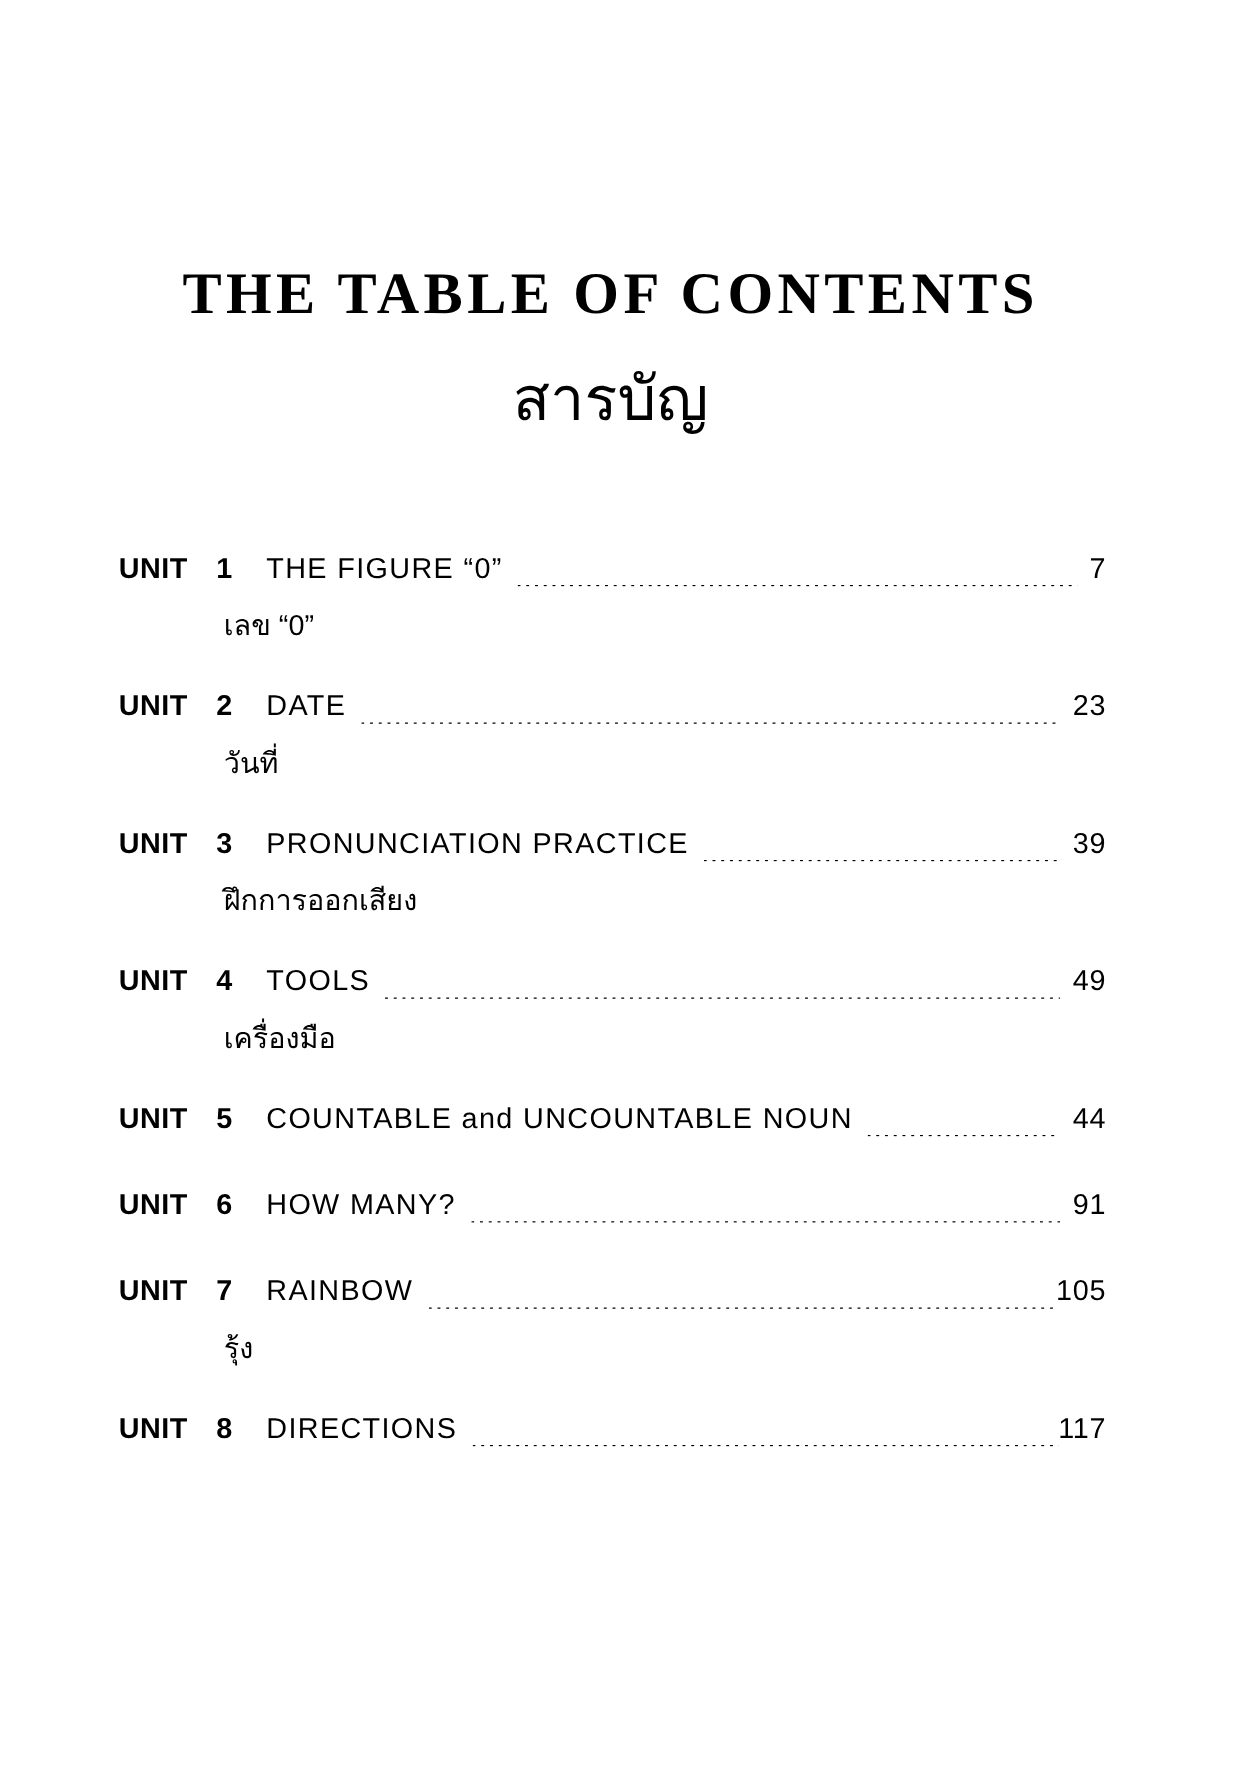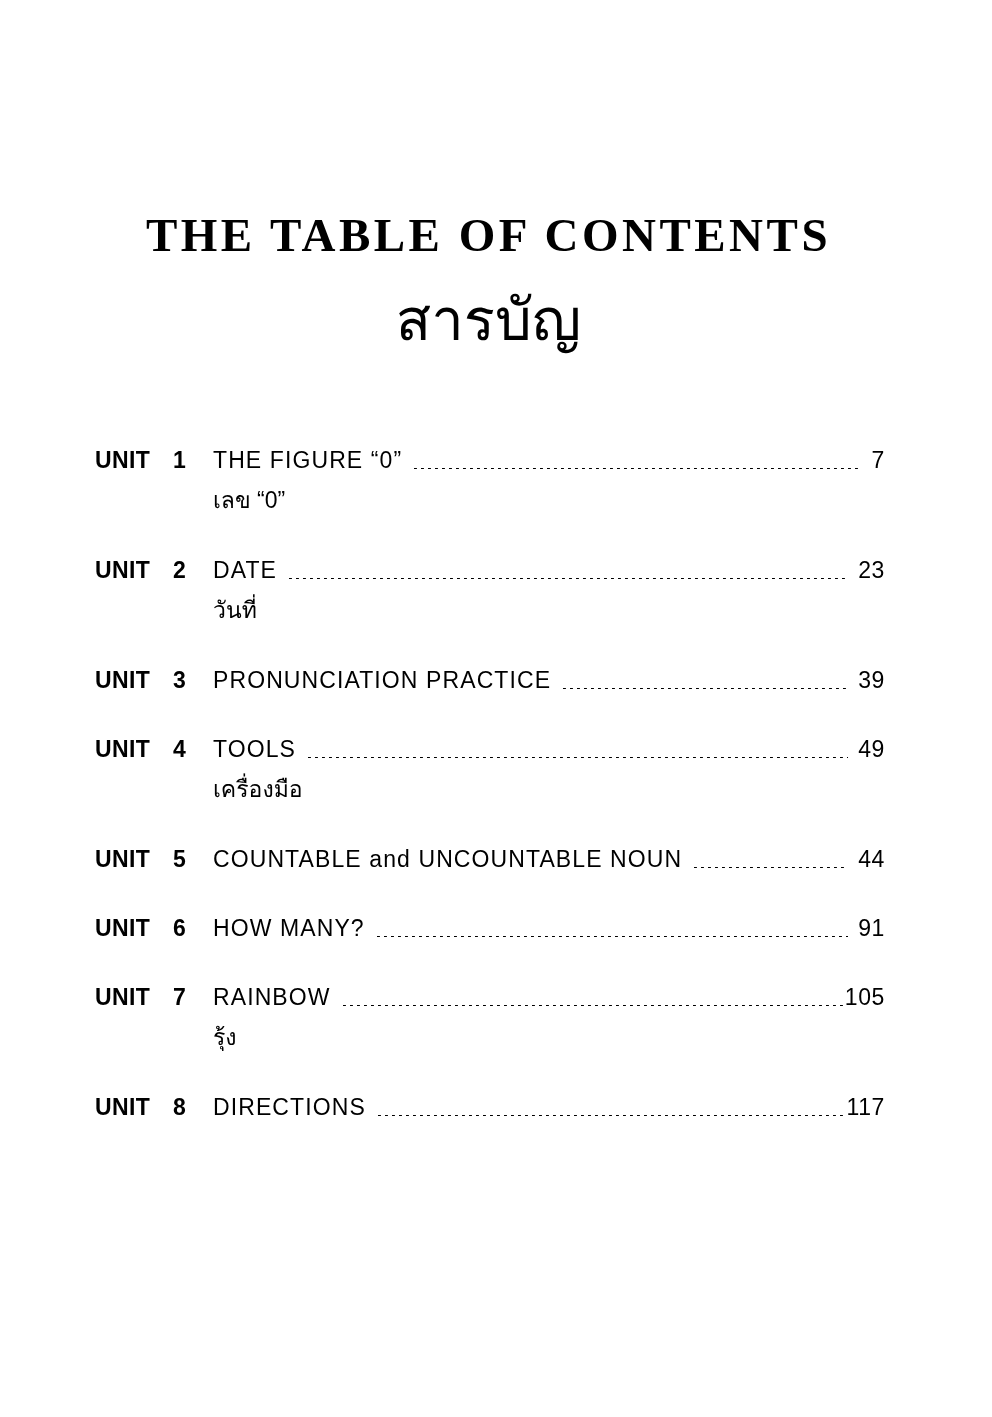--- a/index.html
+++ b/index.html
@@ -33,41 +33,41 @@
   .title-en {
     font-family: "Liberation Serif", "DejaVu Serif", serif;
     font-weight: bold;
     font-size: 47px;
     letter-spacing: 3.5px;
     line-height: 58px;
     white-space: nowrap;
   }
   .title-th {
     font-family: "Liberation Sans", "DejaVu Sans", sans-serif;
-    font-size: 58px;
+    font-size: 49px;
     line-height: 72px;
     margin-top: 20px;
     white-space: nowrap;
   }
 
   
   .toc {
     position: absolute;
     top: 441px;
     left: 95px;
     width: 790px;
   }
   .entry {
     margin-bottom: 36px;
   }
   .entry:last-child { margin-bottom: 0; }
 
   .entry-main {
     display: flex;
-    align-items: flex-end;
+    align-items: flex-start;
     height: 33px;
   }
   .unit-label {
     font-weight: bold;
     font-size: 23px;
     letter-spacing: 0.4px;
     width: 78px;
     flex: 0 0 78px;
     white-space: nowrap;
   }
@@ -106,21 +106,21 @@
   }
   .page-number {
     font-size: 23px;
     letter-spacing: 0.6px;
     text-align: right;
     white-space: nowrap;
     flex: 0 0 auto;
   }
   .entry-subtitle {
     font-size: 23px;
-    margin-left: 118px;
+    margin-left: 84px;
     margin-top: 11px;
     line-height: 30px;
     white-space: nowrap;
   }
 
   
   .leader-gap-left  { width: 12px; flex: 0 0 12px; }
   .leader-gap-right { width: 10px; flex: 0 0 10px; }
 </style>
 </head>
@@ -164,20 +164,21 @@
     <div class="entry">
       <div class="entry-main">
         <span class="unit-label">UNIT</span>
         <span class="unit-number">3</span>
         <span class="entry-title">PRONUNCIATION  PRACTICE</span>
         <span class="leader-gap-left"></span>
         <span class="leader"></span>
         <span class="leader-gap-right"></span>
         <span class="page-number">39</span>
       </div>
+      <div class="entry-subtitle">ฝึกการออกเสียง</div>
     </div>
 
     <div class="entry">
       <div class="entry-main">
         <span class="unit-label">UNIT</span>
         <span class="unit-number">4</span>
         <span class="entry-title">TOOLS</span>
         <span class="leader-gap-left"></span>
         <span class="leader"></span>
         <span class="leader-gap-right"></span>

